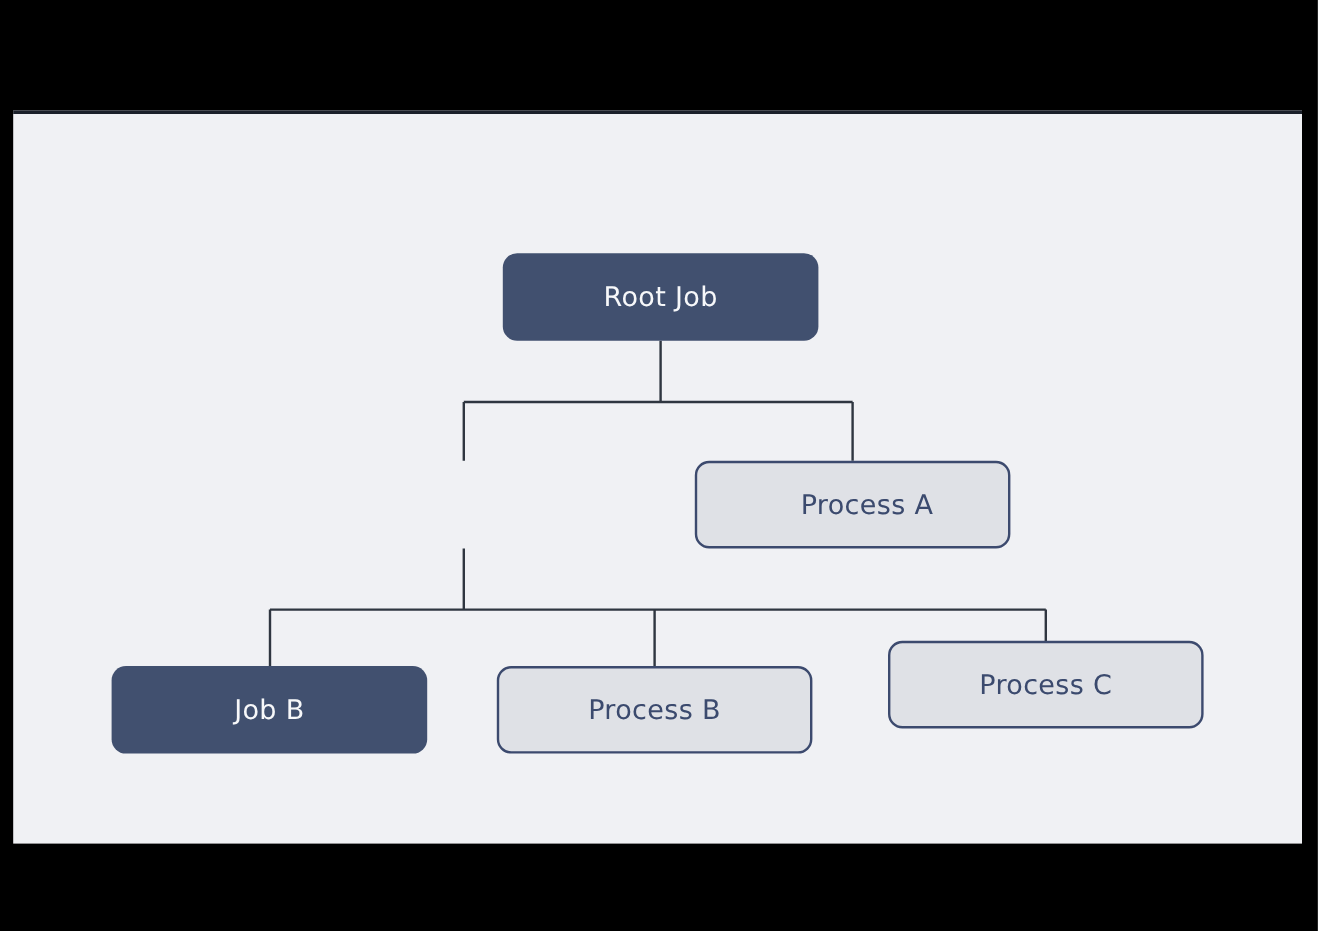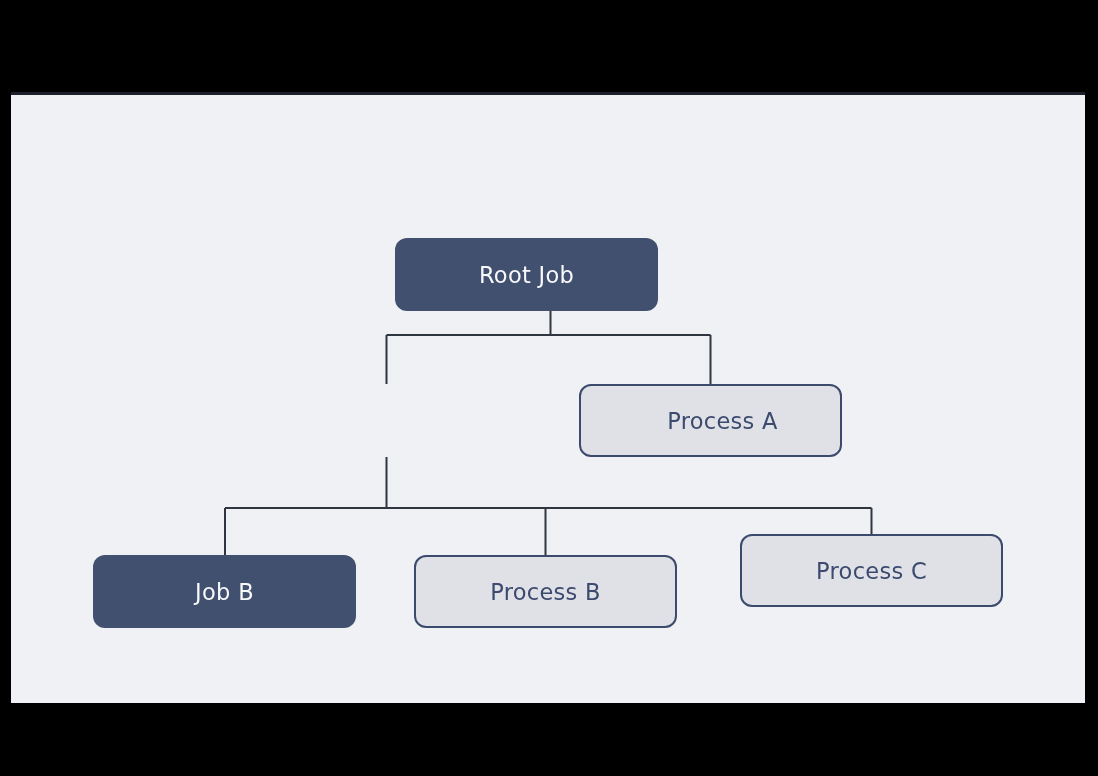--- a/index.html
+++ b/index.html
@@ -49,21 +49,21 @@
   }
   .node.job {
     background: var(--job-fill, #41506f);
     color: var(--job-text, #f7f8fa);
   }
   .node.process {
     background: var(--process-fill, #dfe1e6);
     border: 2px solid var(--process-border, #3c4a6e);
     color: var(--process-text, #3b4a6e);
   }
-  .n-root      { left: 384px; top: 116px; margin-top: 27px; }
+  .n-root      { left: 408px; top: 116px; }
   .n-job-a     { left: 244px; top: 289px; }
   .n-process-a { left: 568px; top: 289px; padding-left: 24px; }
   .n-job-b     { left:  82px; top: 460px; }
   .n-process-b { left: 403px; top: 460px; }
   .n-process-c { left: 729px; top: 439px; }
 </style>
 </head>
 <body style="background: rgb(0, 0, 0);">
 
 <div class="canvas">

